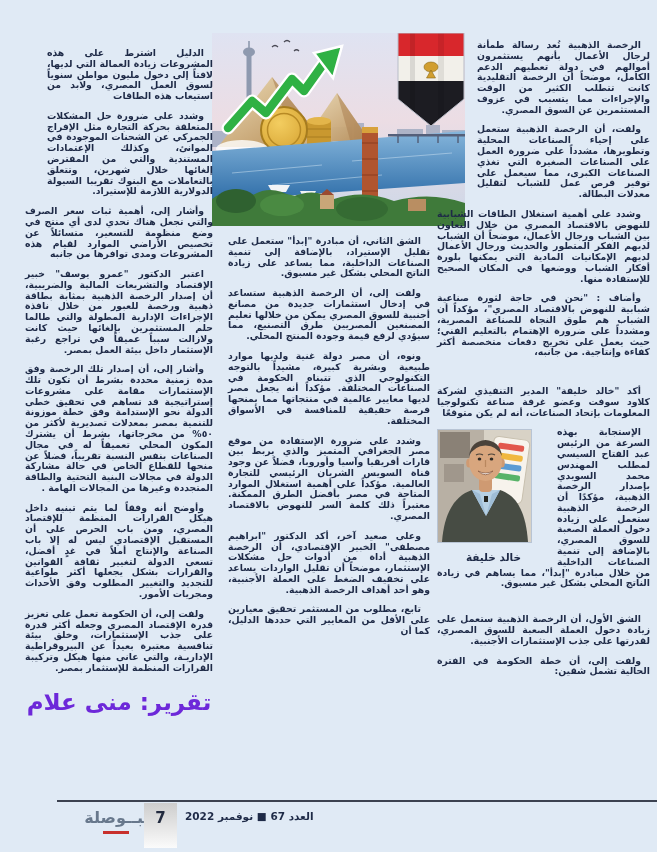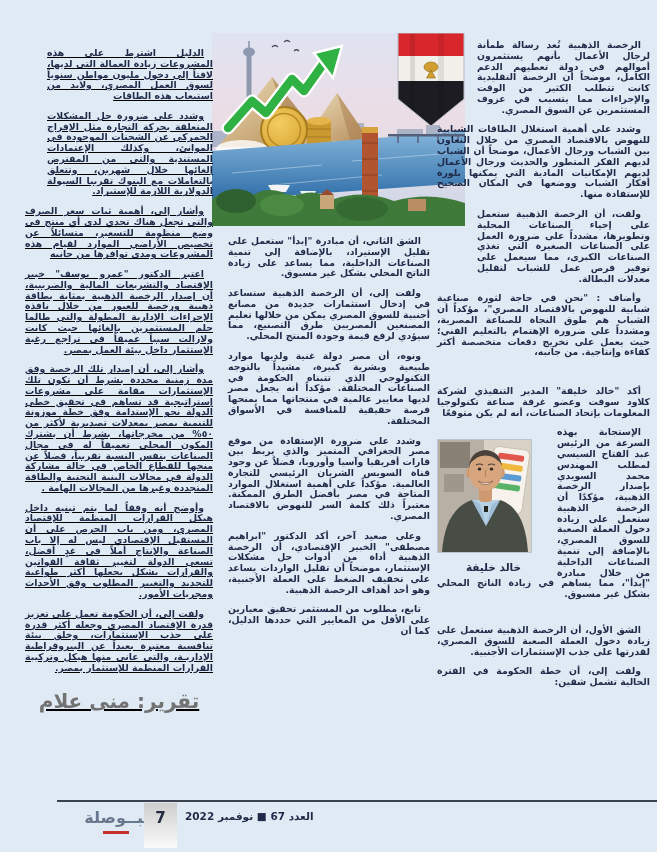--- a/index.html
+++ b/index.html
@@ -1,36 +1,36 @@
 <!DOCTYPE html>
 <html lang="ar"><head>
 <meta charset="utf-8">
 <style>
   html,body{margin:0;padding:0;background:#eef3f9;}
   .page{position:relative;width:657px;height:852px;background:#e0eaf5;
         font-family:"DejaVu Sans",sans-serif;overflow:hidden;}
   .col{position:absolute;}
   .col-r{top:40px;left:437px;width:213px;}
   .col-m{top:236px;left:228px;width:202px;}
-  .col-l{top:48px;left:25px;width:188px;text-decoration:underline;}
+  .col-l{top:48px;left:25px;width:188px;}
   .para{direction:rtl;text-align:justify;font-size:9.3px;line-height:1.16;
         color:#1e2a47;font-weight:bold;margin:0 0 9px 0;text-indent:9px;}
   .para.indent-a{padding-left:40px;}
   .para.indent-b{padding-left:22px;}
   .para.gap-after{margin-bottom:28px;}
   .hero{position:absolute;left:212px;top:33px;width:253px;height:193px;}
   .hero svg{display:block;}
   .photo-block{overflow:hidden;margin-bottom:9px;}
-  .portrait{float:left;width:113px;margin:12px 7px 2px 0;padding:0;}
+  .portrait{float:left;width:113px;margin:2px 7px 2px 0;padding:0;}
   .portrait svg{display:block;border:1px solid #b8c4d4;}
   .caption{text-align:center;font-weight:bold;font-size:10.5px;color:#1e2a47;
            margin-top:8px;direction:rtl;}
   .para.side{margin-bottom:16px;}
-  .byline{direction:rtl;text-align:center;font-size:20px;font-weight:bold;
-          color:#737373;margin-top:16px;}
+  .byline{direction:rtl;text-align:center;font-size:23px;font-weight:bold;
+          color:#6d28d9;margin-top:16px;}
   .footer-rule{position:absolute;left:57px;right:0;top:800px;height:2px;background:#3c4250;}
   .footer-logo{position:absolute;left:85px;top:808px;width:70px;font-size:16px;
                font-weight:bold;color:#68788c;direction:rtl;text-align:left;letter-spacing:1px;}
   .logo-underline{position:absolute;left:103px;top:831px;width:26px;height:2.5px;background:#c8302c;}
   .page-badge{position:absolute;left:144px;top:803px;width:33px;height:45px;
               background:linear-gradient(#cdcdcd,#fbfbfb);display:flex;align-items:flex-start;
               justify-content:center;}
   .page-badge span{font-size:15px;font-weight:bold;color:#222a3e;margin-top:6px;}
   .issue{position:absolute;left:185px;top:810px;font-size:10.5px;font-weight:bold;
          color:#1e2a47;direction:rtl;}
@@ -154,22 +154,22 @@
       <g stroke="#4a4a55" stroke-width="1.2" fill="none">
         <path d="M60,14 q3,-3 6,0"></path>
           <path d="M72,9 q3,-3 6,0"></path>
           <path d="M82,18 q2.5,-2.5 5,0"></path>
       </g>
     </svg>
   </div>
 
   <div class="col col-r">
     <p class="para indent-a">الرخصة الذهبية تُعد رسالة طمأنة لرجال الأعمال بأنهم يستثمرون أموالهم في دولة تعطيهم الدعم الكامل، موضحاً أن الرخصة التقليدية كانت تتطلب الكثير من الوقت والإجراءات مما يتسبب في عزوف المستثمرين عن السوق المصري.</p>
+    <p class="para indent-a">ولفت، أن الرخصة الذهبية ستعمل على إحياء الصناعات المحلية وتطويرها، مشدداً على ضرورة العمل على الصناعات الصغيرة التي تغذي الصناعات الكبرى، مما سيعمل على توفير فرص عمل للشباب لتقليل معدلات البطالة.</p>
     <p class="para">وشدد على أهمية استغلال الطاقات الشبابية للنهوض بالاقتصاد المصري من خلال التعاون بين الشباب ورجال الأعمال، موضحاً أن الشباب لديهم الفكر المتطور والحديث ورجال الأعمال لديهم الإمكانيات المادية التي يمكنها بلورة أفكار الشباب ووضعها في المكان الصحيح للإستفادة منها.</p>
-    <p class="para indent-a">ولفت، أن الرخصة الذهبية ستعمل على إحياء الصناعات المحلية وتطويرها، مشدداً على ضرورة العمل على الصناعات الصغيرة التي تغذي الصناعات الكبرى، مما سيعمل على توفير فرص عمل للشباب لتقليل معدلات البطالة.</p>
     <p class="para gap-after">وأضاف : "نحن في حاجة لثورة صناعية شبابية للنهوض بالاقتصاد المصري"، مؤكداً أن الشباب هم طوق النجاة للصناعة المصرية، ومشدداً على ضرورة الإهتمام بالتعليم الفني؛ حيث يعمل على تخريج دفعات متخصصة أكثر كفاءة وإنتاجية. من جانبه،</p>
     <p class="para">أكد "خالد خليفة" المدير التنفيذي لشركة كلاود سوفت وعضو غرفة صناعة تكنولوجيا المعلومات بإتحاد الصناعات، أنه لم يكن متوقعًا</p>
     <div class="photo-block">
       <figure class="portrait">
         <svg viewBox="0 0 93 112" width="93" height="112">
           <rect width="93" height="112" fill="#b8b0a4"></rect>
           <rect x="46" width="47" height="112" fill="#d8d2c6"></rect>
           <rect x="2" y="2" width="30" height="26" fill="#6a6258" opacity="0.6"></rect>
           <rect x="6" y="34" width="20" height="18" fill="#7d7468" opacity="0.4"></rect>
           <g transform="rotate(8 70 40)">

